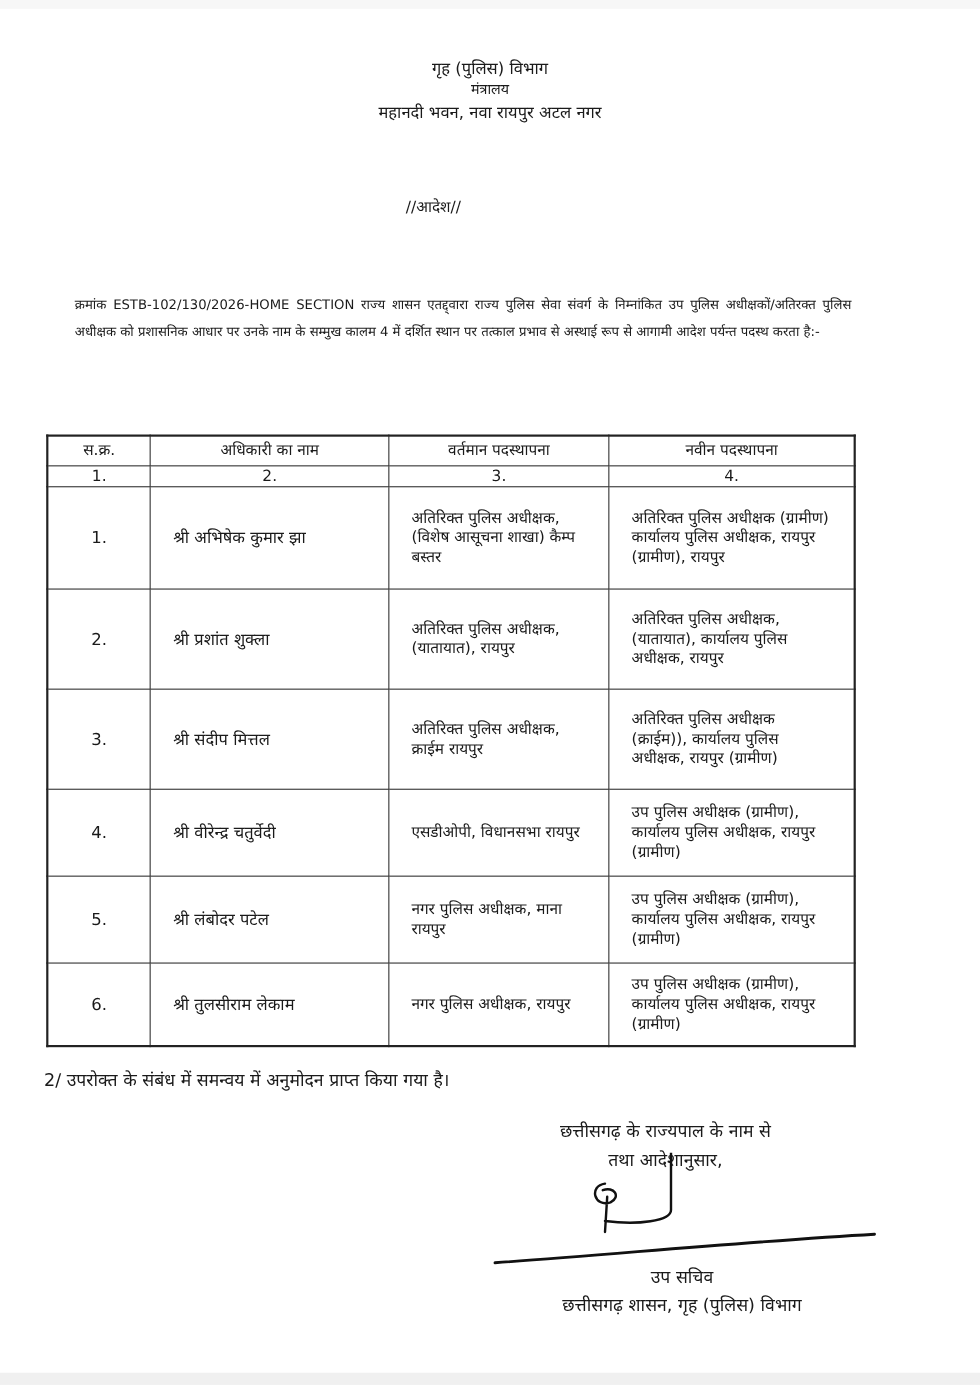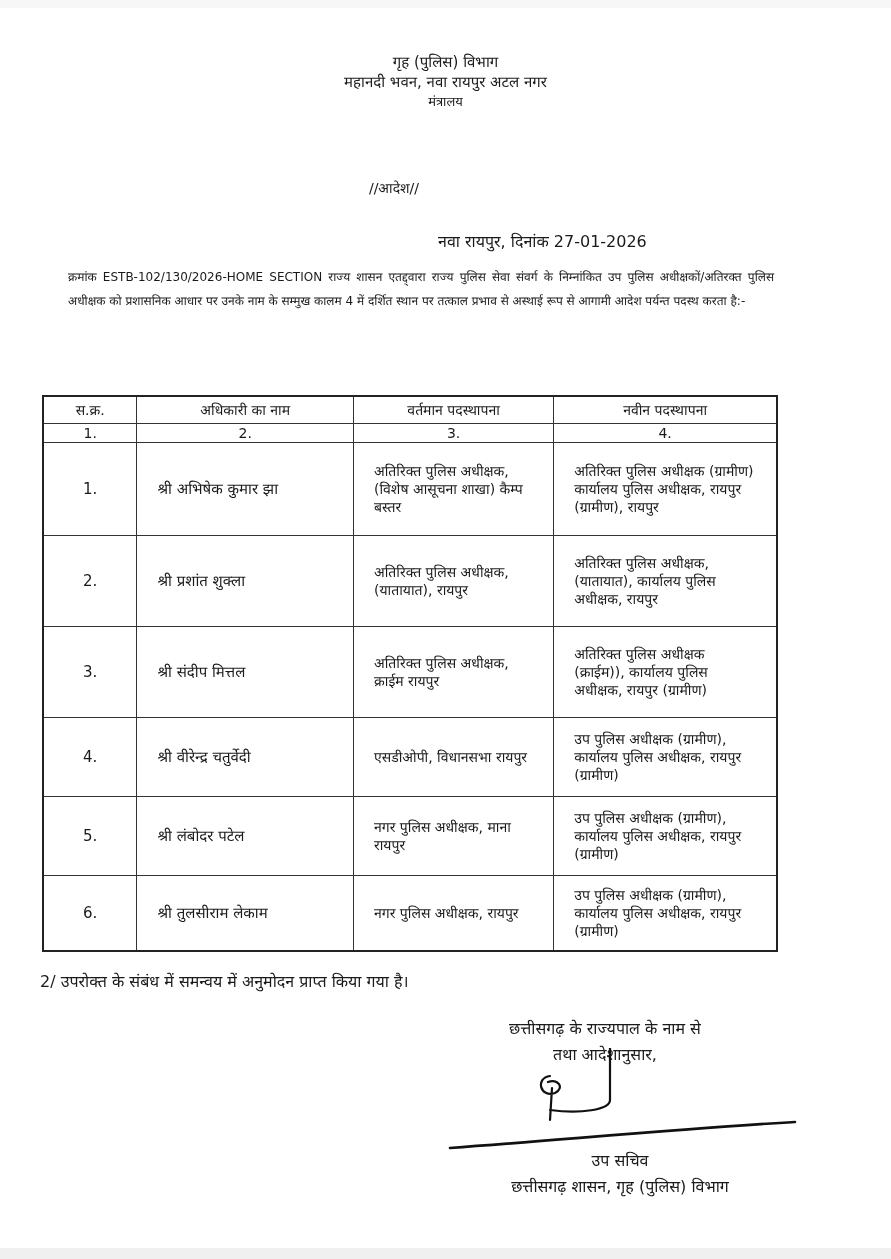--- a/index.html
+++ b/index.html
@@ -43,27 +43,26 @@
   .signature { position: absolute; left: 440px; top: 1040px; width: 370px; height: 110px; }
   .footer-bar { position: absolute; left: 0; top: 1248px; width: 891px; height: 11px; background: #f0f0f0; }
 </style>
 </head>
 <body>
 
 <div class="page">
 
   <div class="hdr" style="top:44px;">
     <div>गृह (पुलिस) विभाग</div>
+    <div style="font-size:13px;">मंत्रालय</div>
     <div>महानदी भवन, नवा रायपुर अटल नगर</div>
-    <div style="font-size:13px;">मंत्रालय</div>
   </div>
 
   <div class="order-title">//आदेश//</div>
 
-  <div class="date-line">नवा रायपुर, दिनांक 27-01-2026</div>
 
   <div class="intro">क्रमांक ESTB-102/130/2026-HOME SECTION राज्य शासन एतद्द्वारा राज्य पुलिस सेवा संवर्ग के निम्नांकित उप पुलिस अधीक्षकों/अतिरक्त पुलिस अधीक्षक को प्रशासनिक आधार पर उनके नाम के सम्मुख कालम 4 में दर्शित स्थान पर तत्काल प्रभाव से अस्थाई रूप से आगामी आदेश पर्यन्त पदस्थ करता है:-</div>
 
   <table class="orders">
     <thead>
       <tr>
         <th>स.क्र.</th>
         <th>अधिकारी का नाम</th>
         <th>वर्तमान पदस्थापना</th>
         <th>नवीन पदस्थापना</th>

